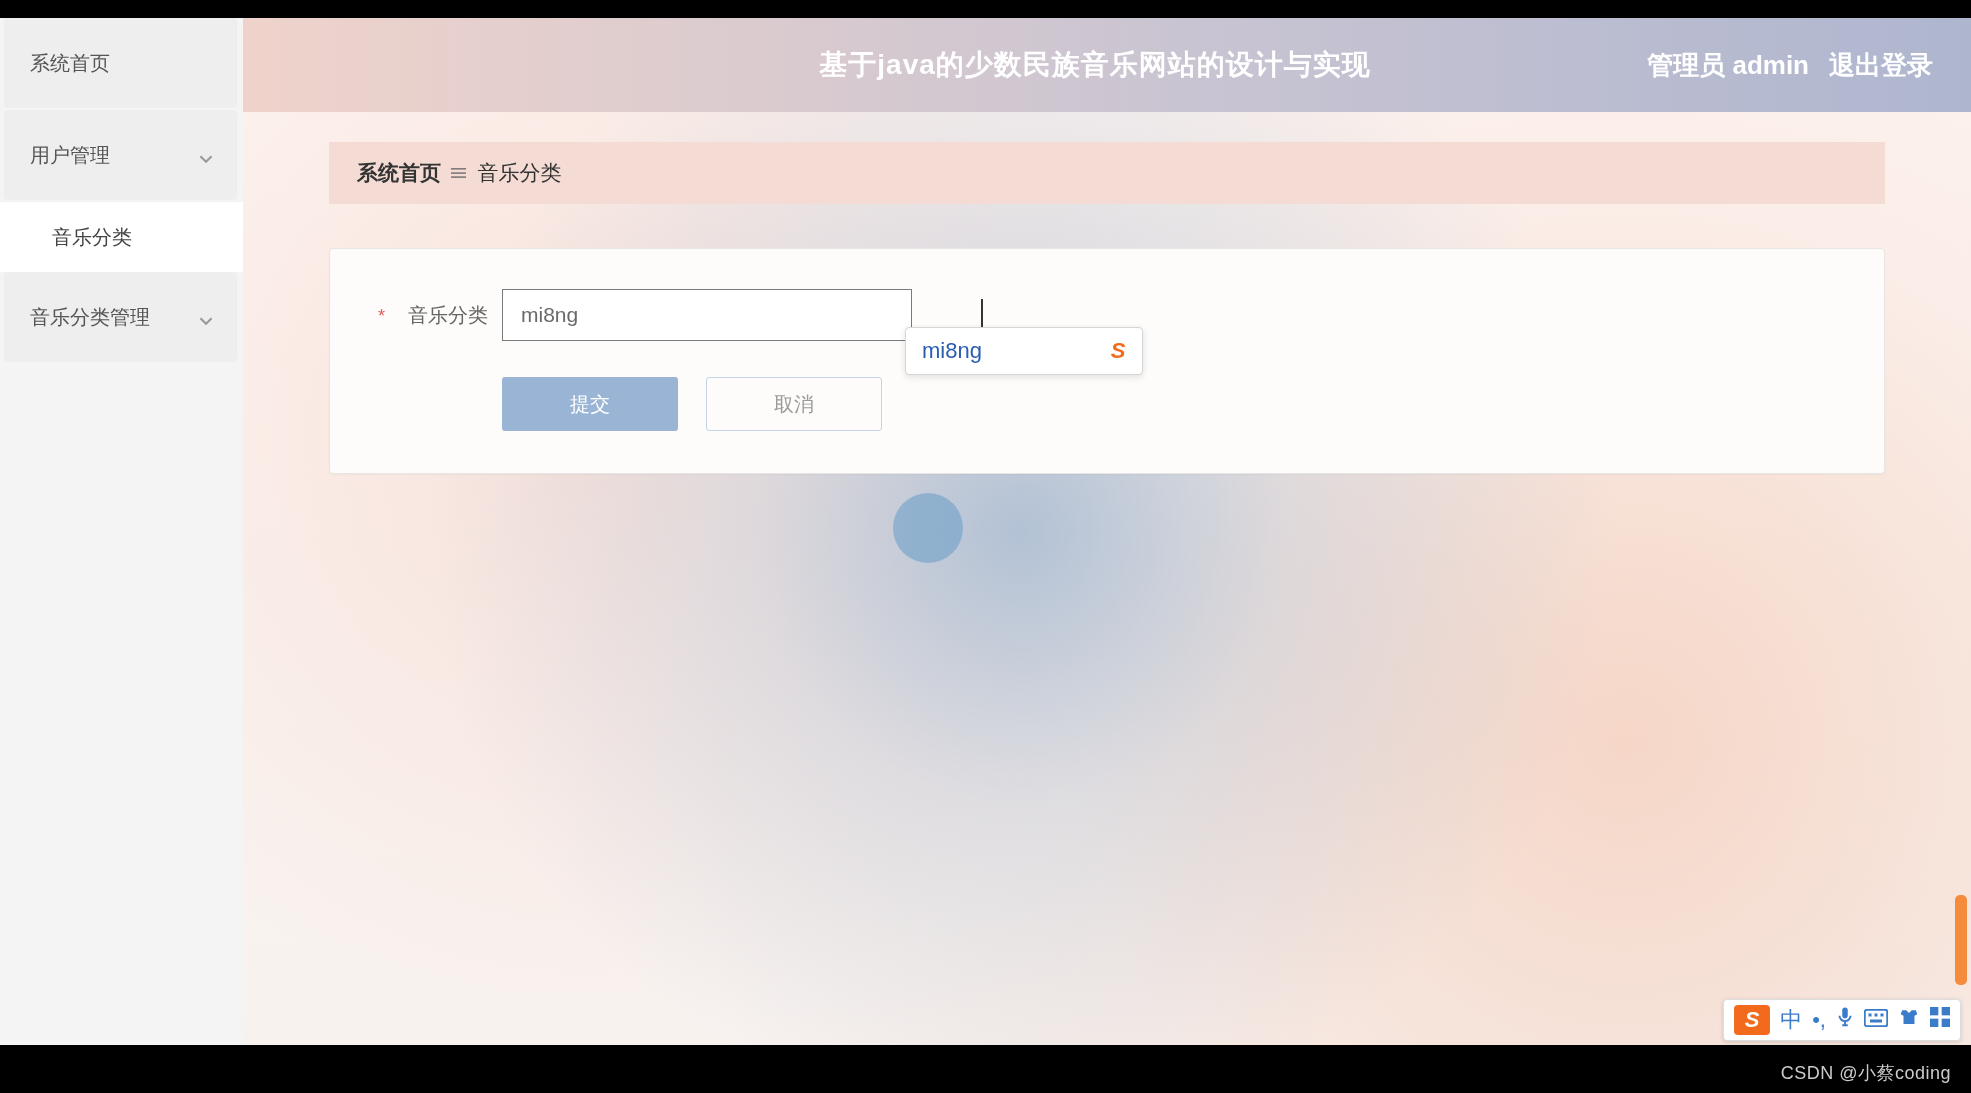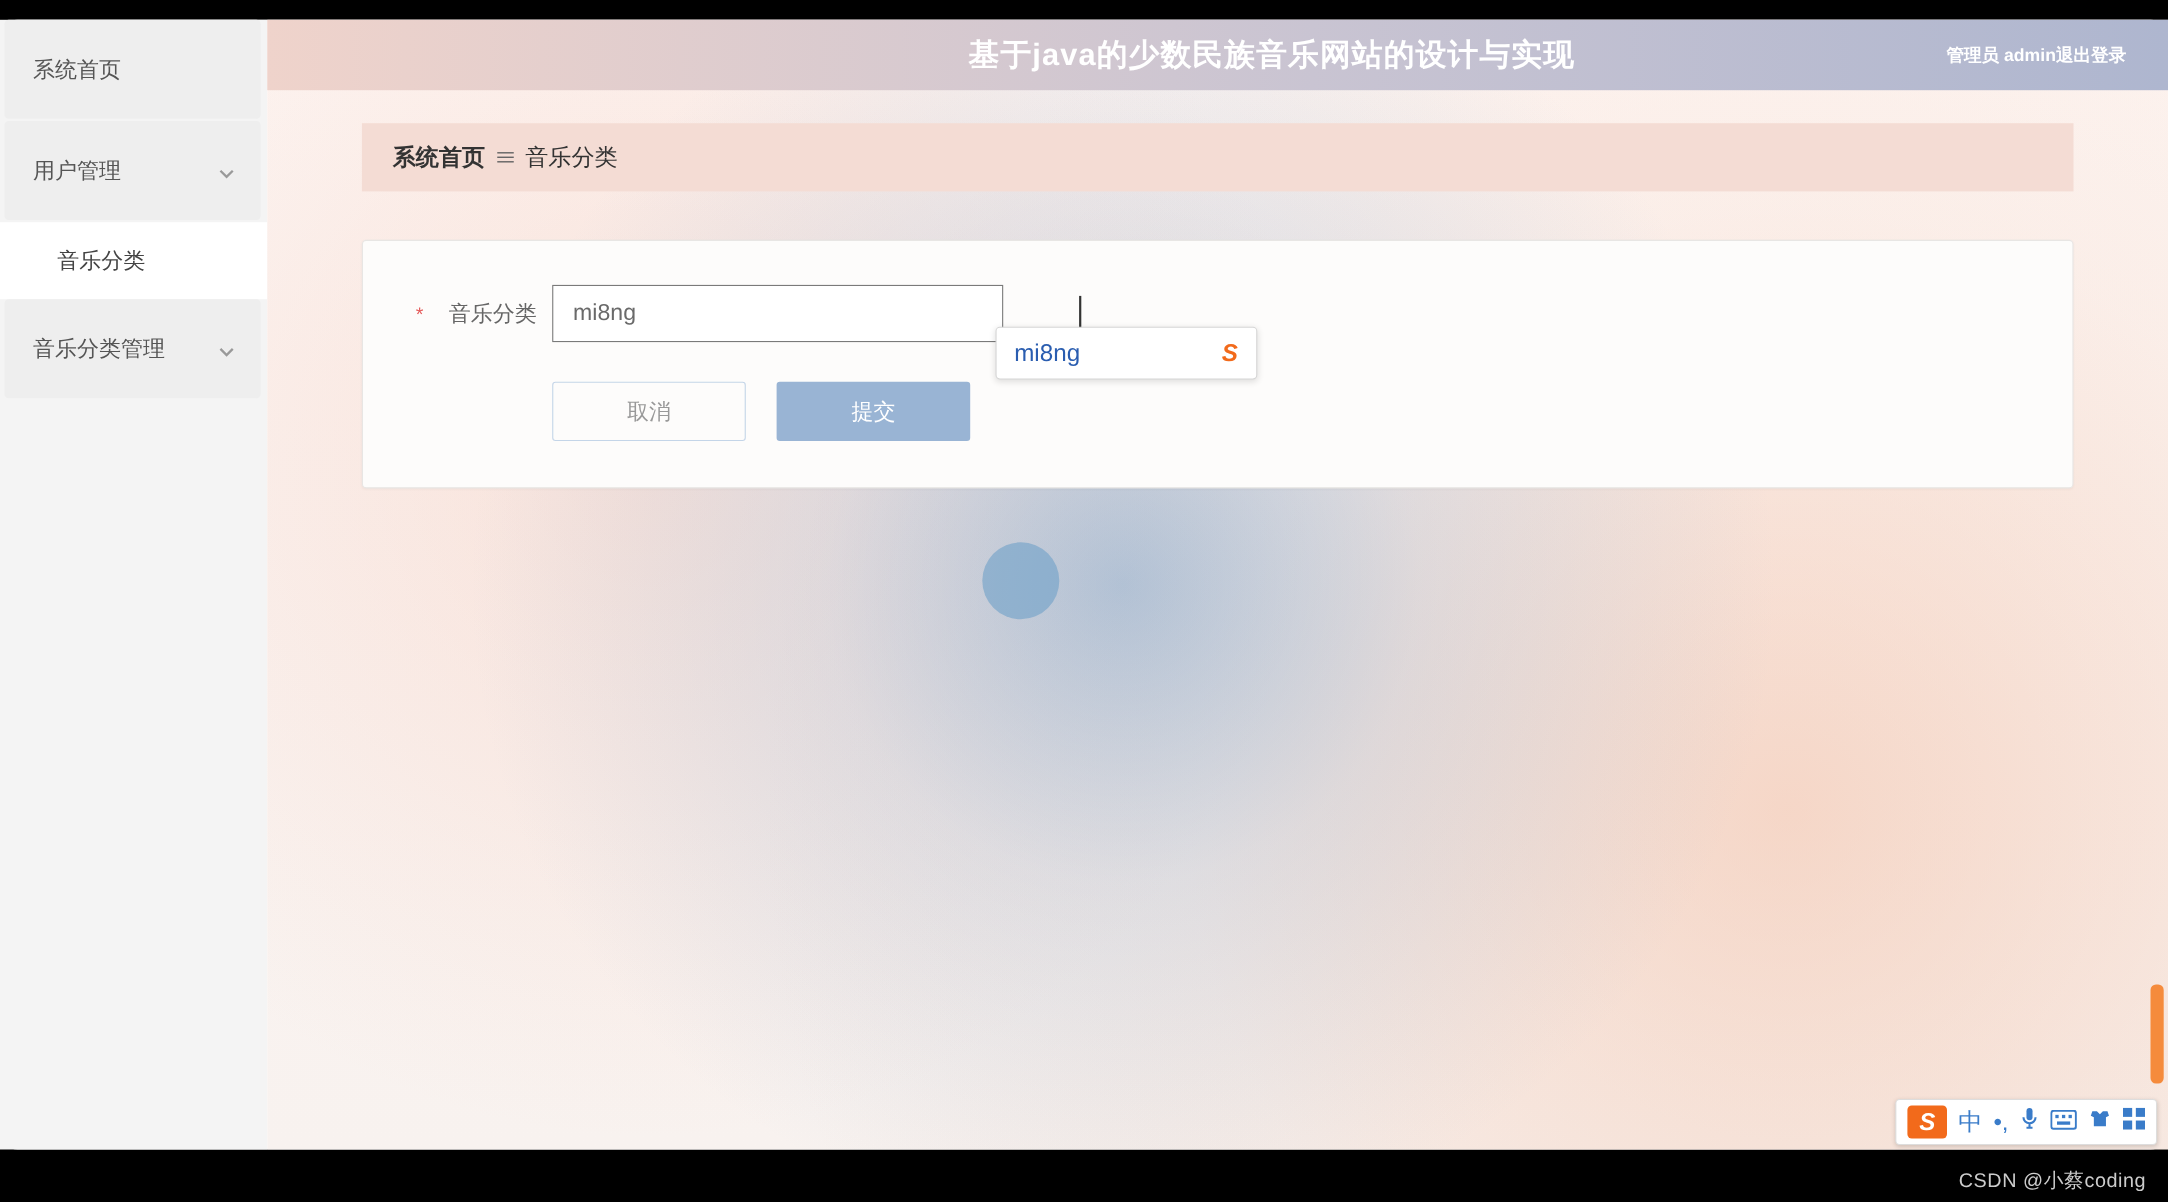--- a/index.html
+++ b/index.html
@@ -67,39 +67,40 @@
     linear-gradient(#fdf5f2, #f8f2ef);
 }
 .blob {
   position: absolute;
   width: 70px; height: 70px;
   border-radius: 50%;
   background: rgba(110,160,200,0.6);
   left: 650px; top: 475px;
 }
 .header {
-  height: 64px;
+  height: 94px;
   background: linear-gradient(90deg, #efd3cb 0%, #c9c4d2 55%, #aeb6cf 100%);
   display: flex;
   align-items: center;
   justify-content: space-between;
   padding: 0 38px 0 60px;
 }
 .header-title {
   flex: 1;
   text-align: center;
   color: #fff;
   font-size: 28px;
   font-weight: 700;
   letter-spacing: 1px;
 }
 .header-right {
   display: flex;
+  gap: 20px;
   color: #fff;
-  font-size: 16px;
+  font-size: 26px;
   font-weight: 600;
 }
 .header-right span { cursor: pointer; }
 .content {
   position: relative;
   padding: 30px 86px 0 86px;
 }
 .breadcrumb {
   background: #f4dcd4;
   height: 62px;
@@ -313,22 +314,22 @@
 
       <div class="form-card" style="position:relative;">
         <div class="form-row">
           <div class="form-label">
             <span class="req">*</span>
             <span>音乐分类</span>
           </div>
           <input class="form-input" type="text" value="mi8ng" style="">
         </div>
         <div class="btn-row">
+          <button class="btn btn-primary">提交</button>
           <button class="btn btn-default">取消</button>
-          <button class="btn btn-primary">提交</button>
         </div>
 
         <div class="ime-popup">
           <span>mi8ng</span>
           <span class="ime-logo">
               <span class="ime-logo-inner">S</span>
             </span>
         </div>
         <div class="cursor-caret"></div>
       </div>

